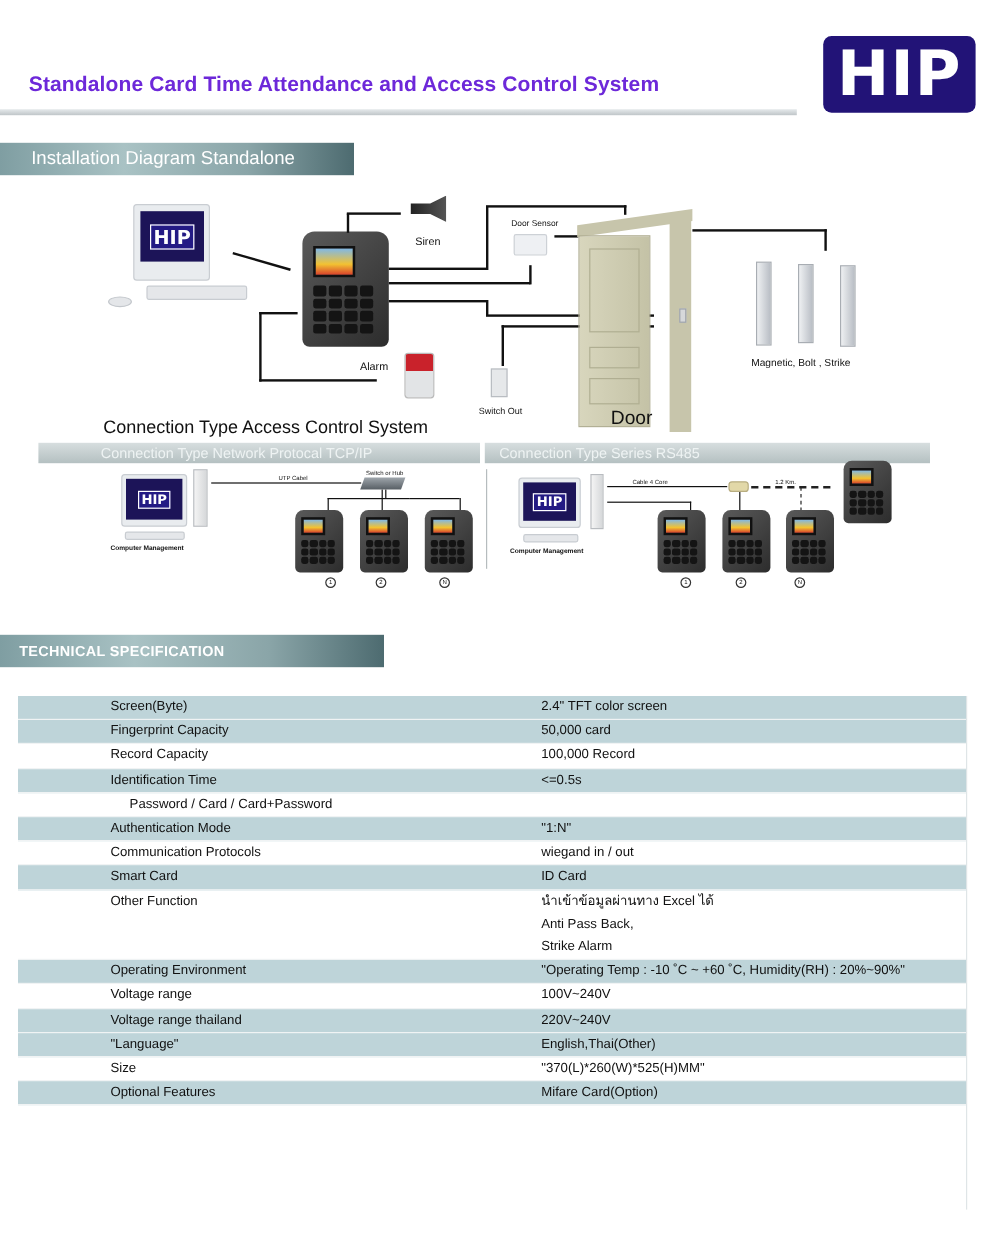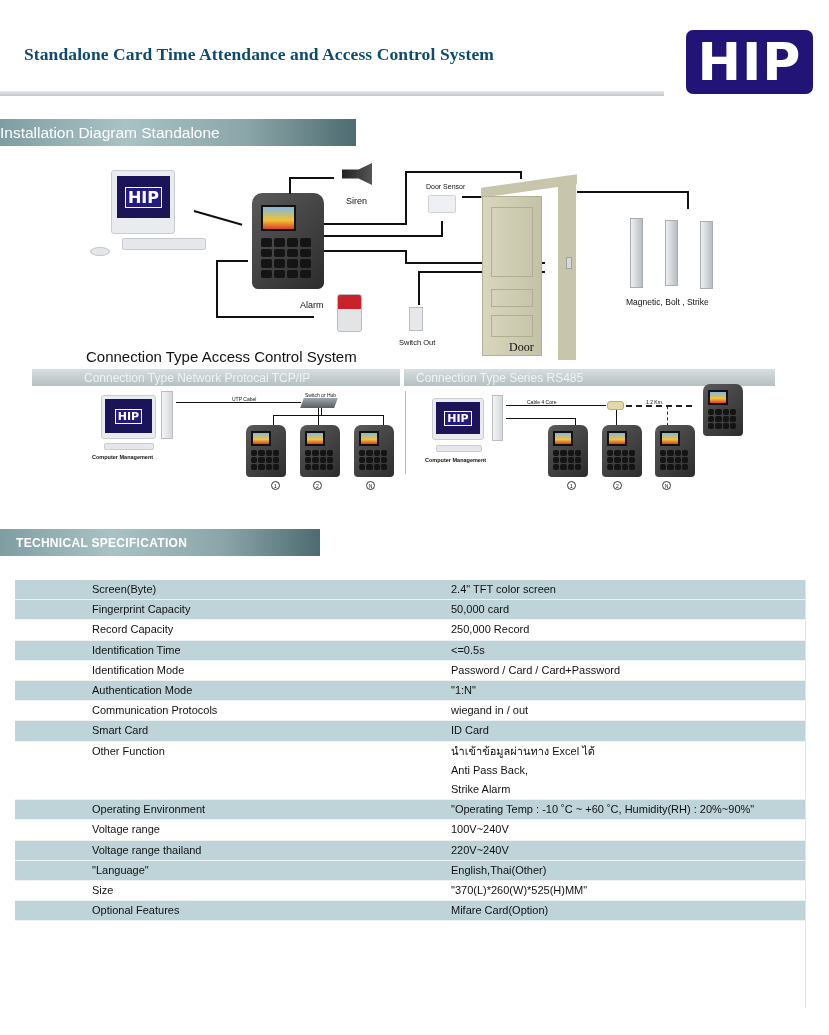--- a/index.html
+++ b/index.html
@@ -1,23 +1,23 @@
 <!DOCTYPE html>
 <html><head>
 <meta charset="utf-8">
 <style>
   * { box-sizing: border-box; margin: 0; padding: 0; }
   body { width: 829px; height: 1035px; background: #fff; position: relative; overflow: hidden; font-family: "Liberation Sans", sans-serif; color: #111; }
   .abs { position: absolute; }
-  .title { left: 24px; top: 44px; font-size: 17.5px; font-weight: bold; color: #0c4a6e; letter-spacing: 0.1px; font-family: Liberation Serif, serif; }
+  .title { left: 24px; top: 60px; font-size: 17.5px; font-weight: bold; color: #6d28d9; letter-spacing: 0.1px; }
   .title-rule { left: 0; top: 91px; width: 664px; height: 5px; background: linear-gradient(to bottom, #e6eaec, #bfc5c8); }
   .logo { left: 686px; top: 30px; width: 127px; height: 64px; background: #221377; border-radius: 7px; display: flex; align-items: center; justify-content: center; }
   .logo span { color: #fff; font-weight: bold; font-size: 52px; font-family: "DejaVu Sans", sans-serif; letter-spacing: 1px; line-height: 1; }
   .banner { height: 27px; background: linear-gradient(to right, #7f9ea2, #a9c2c4 35%, #8aa5a8 70%, #4d6b70); color: #fff; display: flex; align-items: center; }
-  .banner1 { left: 0; top: 119px; width: 356px; font-size: 15.5px; }
+  .banner1 { left: 0; top: 119px; width: 295px; font-size: 15.5px; padding-left: 26px; }
   .banner3 { left: 0; top: 529px; width: 320px; font-size: 12px; font-weight: bold; padding-left: 16px; letter-spacing: 0.3px; }
   .sub-banner { height: 17px; background: linear-gradient(to bottom, #d7dedf, #b4c0c1); color: #eef3f3; font-size: 12px; display: flex; align-items: center; padding-left: 52px; }
   .sb-left { left: 32px; top: 369px; width: 368px; }
   .sb-right { left: 404px; top: 369px; width: 371px; padding-left: 12px; }
   .conn-title { left: 86px; top: 348px; font-size: 15px; color: #111; }
   .line { background: #111; position: absolute; }
   .dline { border-top: 2px dashed #222; position: absolute; height: 0; }
   .lbl { position: absolute; font-size: 8.5px; color: #111; }
   .lbl-sm { position: absolute; font-size: 5px; color: #111; }
   
@@ -119,21 +119,21 @@
   <div class="lbl" style="left:399px;top:338px;font-size:7.5px;">Switch Out</div>
 
   <div class="door-frame" style="left:481px;top:181px;width:96px;height:10px;transform:skewY(-8deg);"></div>
   <div class="door-frame" style="left:558px;top:182px;width:18px;height:178px;"></div>
   <div class="door" style="left:482px;top:196px;width:60px;height:160px;">
     <div class="panel" style="left:8px;top:10px;width:42px;height:70px;"></div>
     <div class="panel" style="left:8px;top:92px;width:42px;height:18px;"></div>
     <div class="panel" style="left:8px;top:118px;width:42px;height:22px;"></div>
   </div>
   <div class="abs" style="left:566px;top:257px;width:6px;height:12px;background:#d6d8da;border:1px solid #9da2a8;"></div>
-  <div class="lbl" style="left:509px;top:340px;font-size:12px;font-family:Liberation Serif, serif;">Door</div>
+  <div class="lbl" style="left:509px;top:340px;font-size:16px;">Door</div>
 
   <div class="line" style="left:577px;top:191px;width:112px;height:2px;"></div>
   <div class="line" style="left:687px;top:191px;width:2px;height:18px;"></div>
   <div class="lock" style="left:630px;top:218px;width:13px;height:70px;"></div>
   <div class="lock" style="left:665px;top:220px;width:13px;height:66px;"></div>
   <div class="lock" style="left:700px;top:221px;width:13px;height:68px;"></div>
   <div class="lbl" style="left:626px;top:297px;font-size:8.5px;">Magnetic, Bolt , Strike</div>
 </div>
 
 <div class="abs conn-title">Connection Type Access Control System</div>
@@ -318,31 +318,30 @@
     </div>
     <div class="row shade">
       <div class="k">Fingerprint Capacity</div>
       <div class="v">
         <div>50,000 card</div>
       </div>
     </div>
     <div class="row">
       <div class="k">Record Capacity</div>
       <div class="v">
-        <div>250,000 Record</div>
+        <div>100,000 Record</div>
       </div>
     </div>
     <div class="row shade">
       <div class="k">Identification Time</div>
       <div class="v">
         <div>&lt;=0.5s</div>
       </div>
     </div>
     <div class="row">
-      <div class="k">Identification Mode</div>
       <div class="v">
         <div>Password / Card / Card+Password</div>
       </div>
     </div>
     <div class="row shade">
       <div class="k">Authentication Mode</div>
       <div class="v">
         <div>"1:N"</div>
       </div>
     </div>

